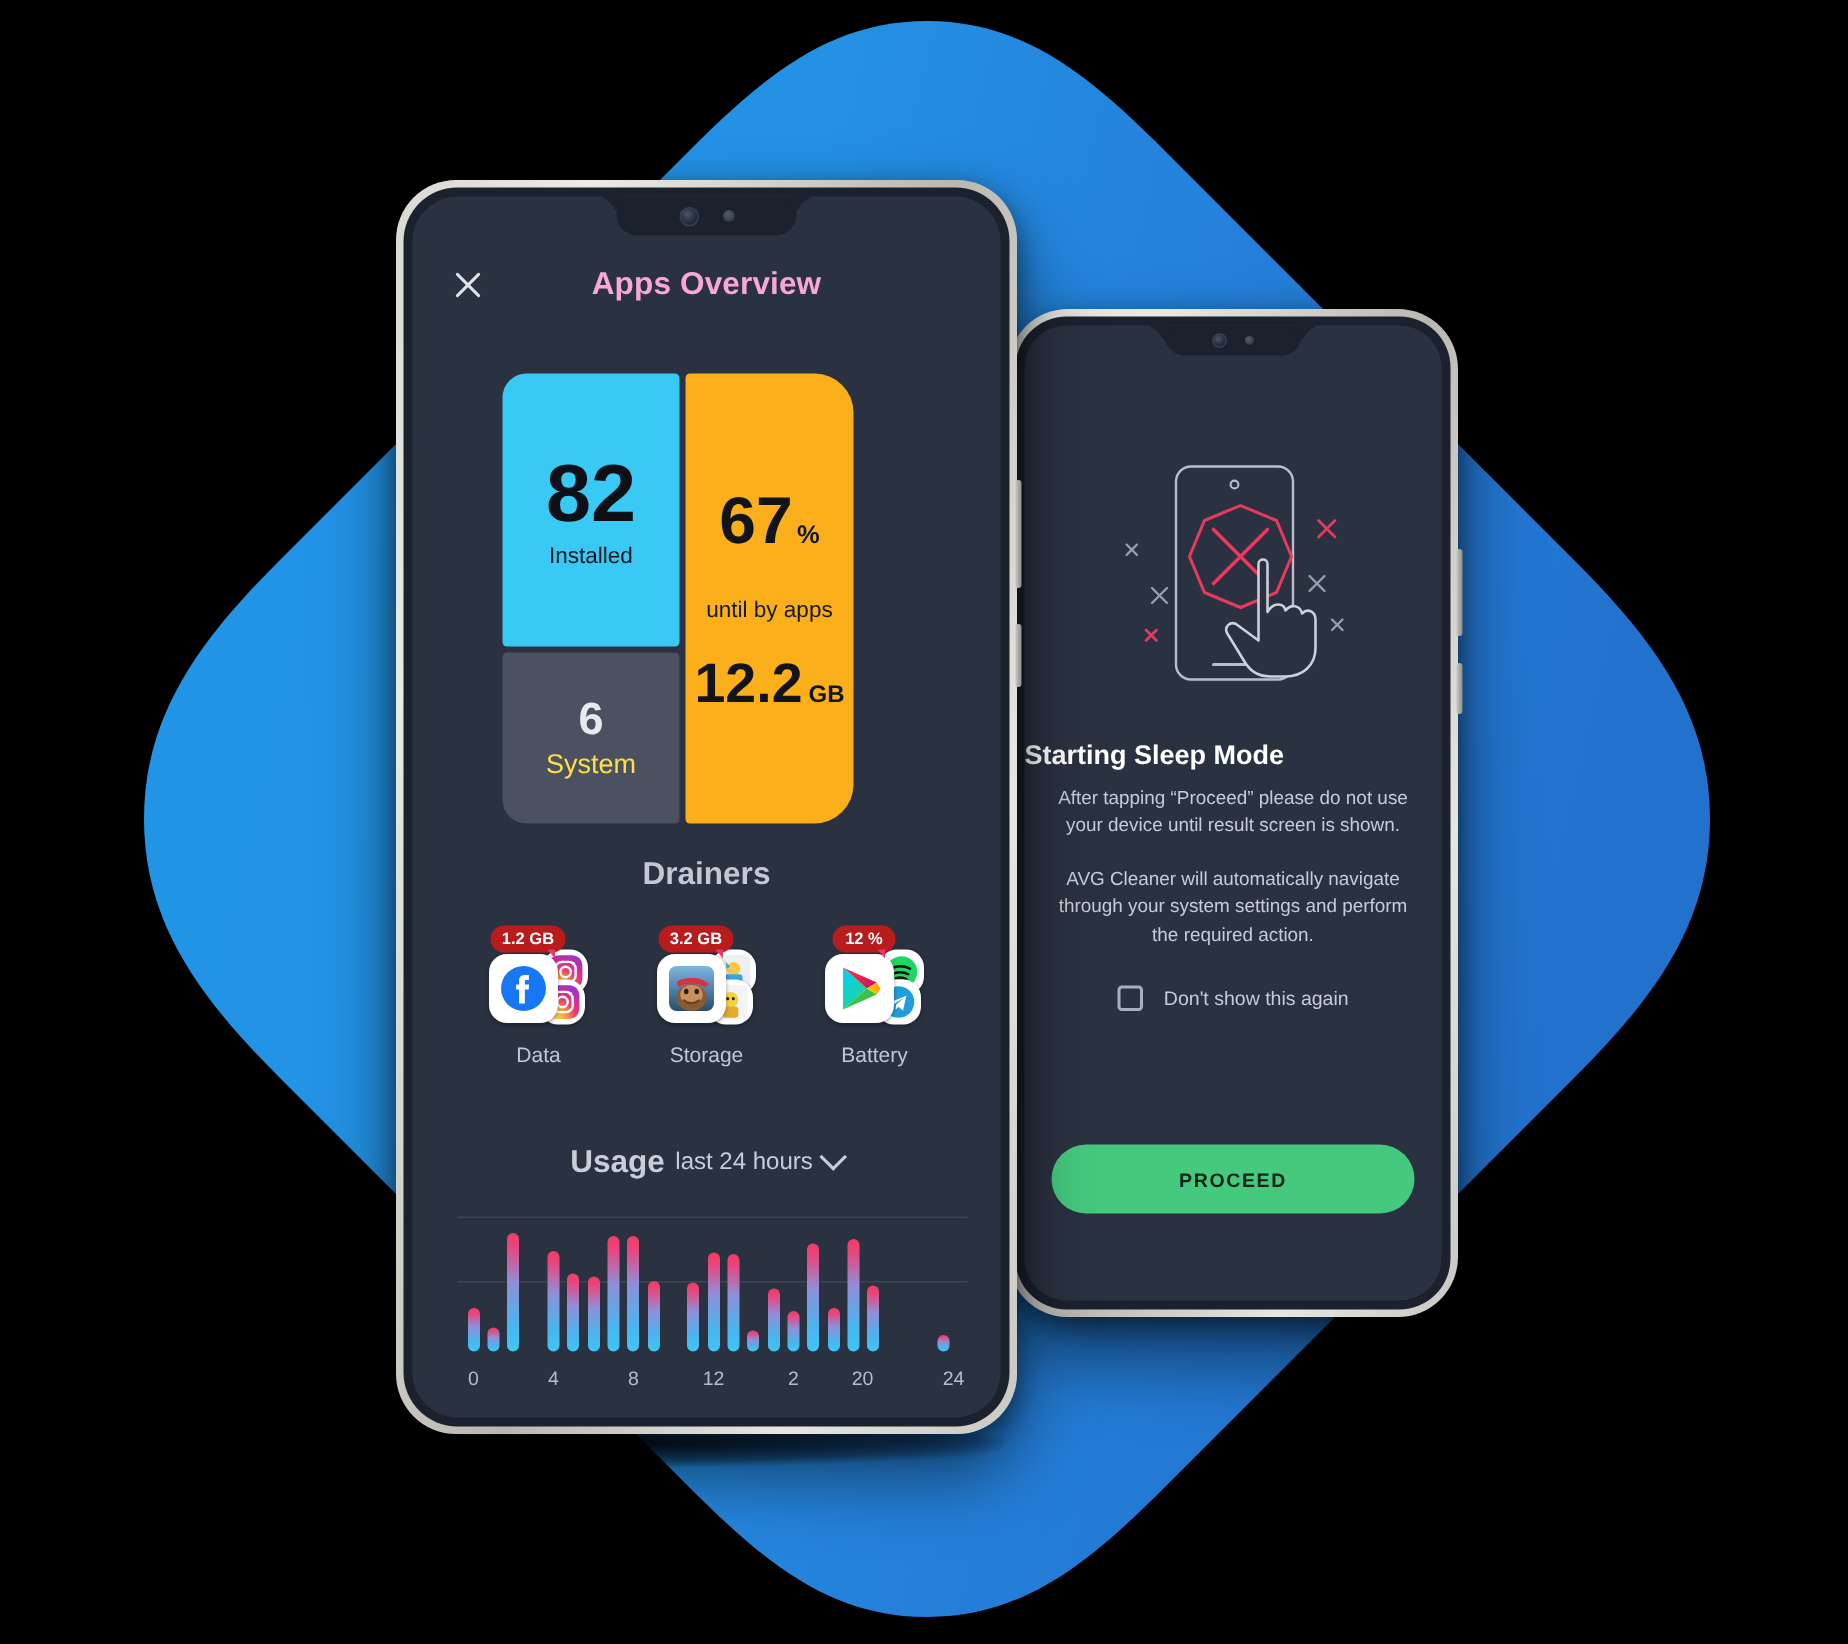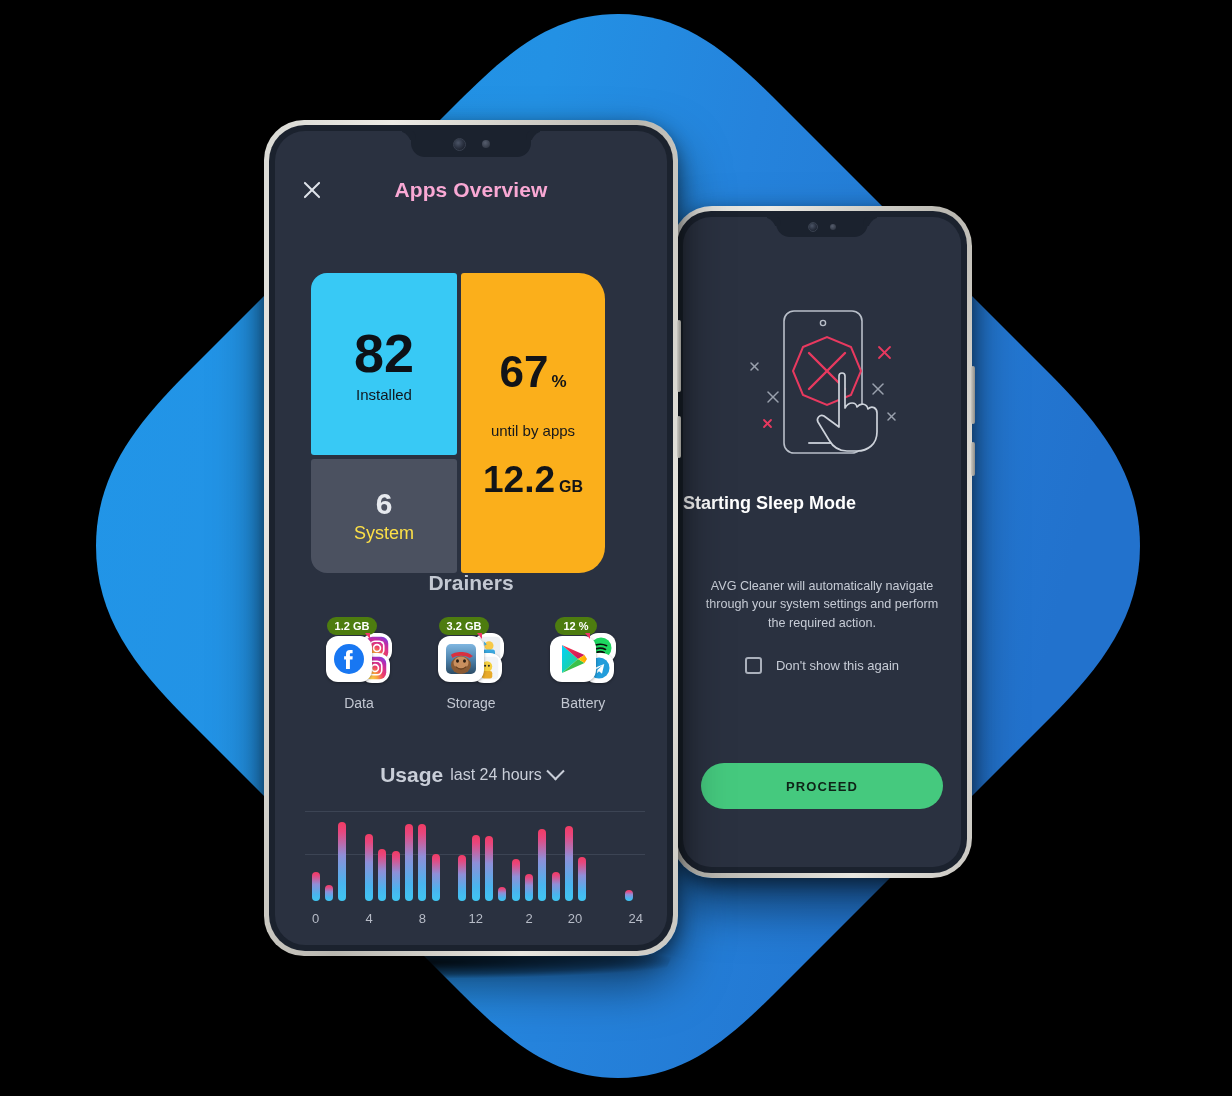--- a/index.html
+++ b/index.html
@@ -106,22 +106,22 @@
     background:#dfe3ea; border-radius:1px;
   }
   .close-x::before{ transform:rotate(45deg); }
   .close-x::after{ transform:rotate(-45deg); }
   .appbar-title{
     width:100%; text-align:center; color:#f9a8d4;
     font-size:21px; font-weight:bold; letter-spacing:.1px;
   }
 
   .cards{
-    position:absolute; top:118px; left:36px; width:294px; height:300px;
-    display:flex; gap:4px;margin-top:24px;
+    position:absolute; top:118px; left:60px; width:234px; height:300px;
+    display:flex; gap:4px;
   }
   .cards-left{ width:146px; display:flex; flex-direction:column; gap:4px; }
   .card-installed{
     height:182px; background:#38c9f5;
     border-top-left-radius:16px; border-top-right-radius:3px;
     border-bottom-left-radius:3px; border-bottom-right-radius:3px;
     display:flex; flex-direction:column; align-items:center; justify-content:center;
   }
   .card-installed .big{ font-size:54px; font-weight:bold; color:#0d1117; line-height:1; }
   .card-installed .lbl{ font-size:15px; color:#11161d; margin-top:6px; }
@@ -154,21 +154,21 @@
     color:#c3c8d2; font-size:21px; font-weight:bold;
   }
   #drainers-title{ top:440px; }
 
   .drainers{
     position:absolute; top:486px; left:28px; right:28px;
     display:flex; justify-content:space-around;
   }
   .drainer{ width:104px; display:flex; flex-direction:column; align-items:center; }
   .drain-badge{
-    background:#4d7c0f; color:#fff; font-size:11px; font-weight:bold;
+    background:#b91c1c; color:#fff; font-size:11px; font-weight:bold;
     padding:3px 8px; border-radius:9px; position:relative; z-index:3;
     margin-bottom:-4px; margin-right:14px;
   }
   .drain-badge::after{
     content:""; position:absolute; right:7px; bottom:-4px;
     border-left:5px solid transparent; border-right:0 solid transparent;
     border-top:6px solid #f0356a;
   }
   .icon-stack{ position:relative; width:66px; height:56px; }
   .ic{
@@ -314,20 +314,21 @@
               <line x1="152" y1="44" x2="163" y2="55"></line>
                 <line x1="163" y1="44" x2="152" y2="55"></line>
               <line x1="37" y1="117" x2="44" y2="124"></line>
                 <line x1="44" y1="117" x2="37" y2="124"></line>
             </g>
           </svg>
         </div>
 
         <div class="sm-title">Starting Sleep Mode</div>
 
+        <div class="sm-p" id="sm-p1">After tapping “Proceed” please do not use your device until result screen is shown.</div>
         <div class="sm-p" id="sm-p2">AVG Cleaner will automatically navigate through your system settings and perform the required action.</div>
 
         <div class="sm-check-row">
           <span class="checkbox"></span>
           <span class="sm-check-lbl">Don't show this again</span>
         </div>
 
         <button class="proceed">PROCEED</button>
 
       </div>

